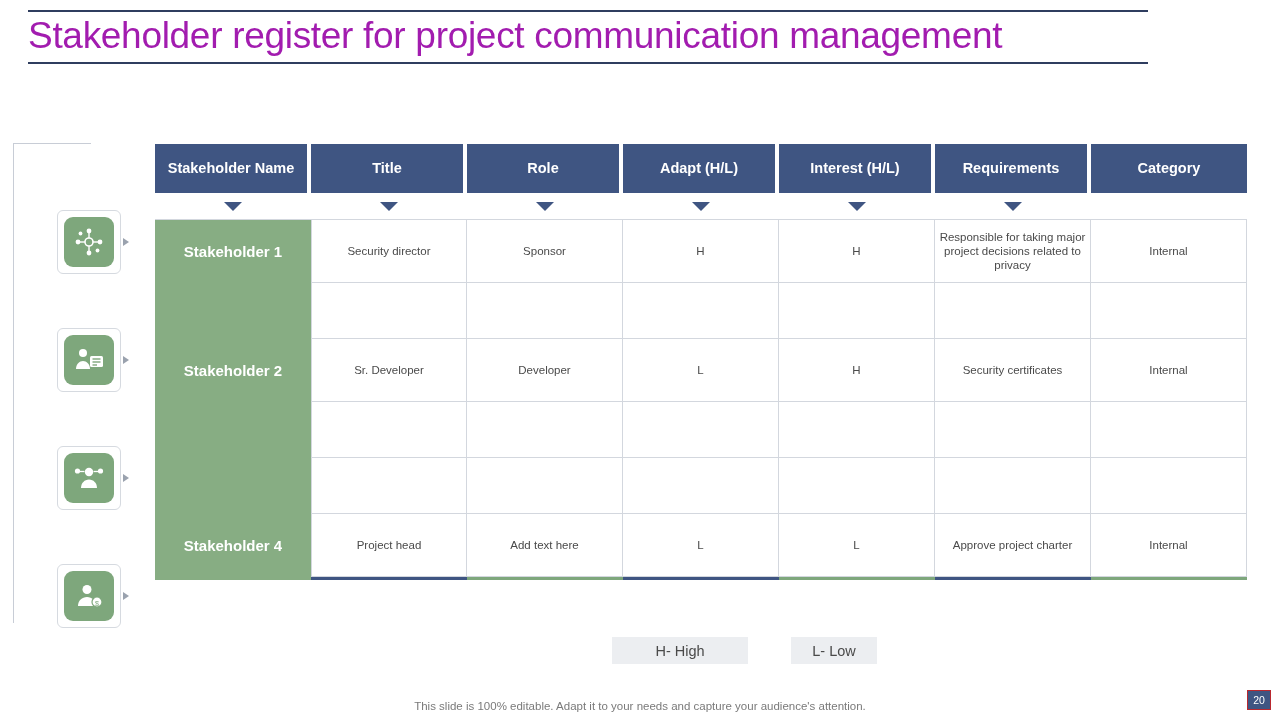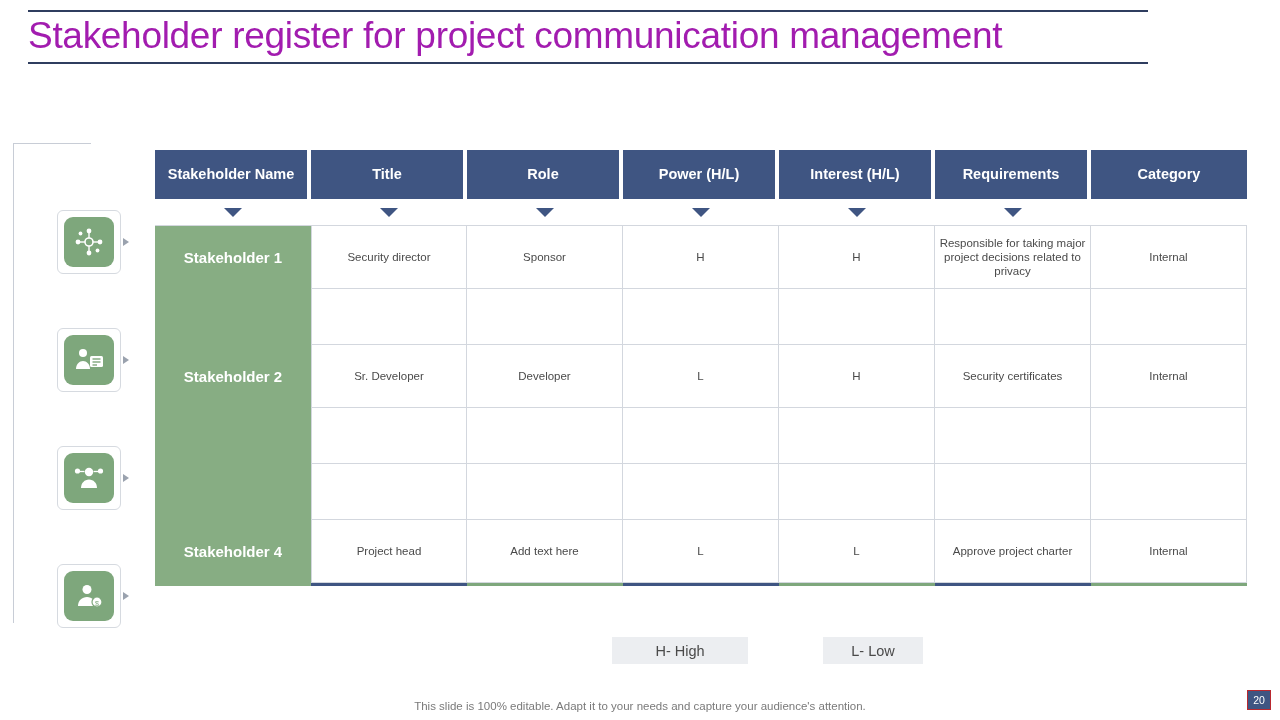--- a/index.html
+++ b/index.html
@@ -93,21 +93,21 @@
     width: 0;
     height: 0;
     border-top: 4px solid transparent;
     border-bottom: 4px solid transparent;
     border-left: 6px solid #9aa2ae;
   }
   
   .table-wrap {
     position: absolute;
     left: 155px;
-    top: 150px;
+    top: 144px;
   }
   table.reg {
     border-collapse: separate;
     border-spacing: 0;
     table-layout: fixed;
   }
   table.reg th {
     background: #3f5582;
     color: #ffffff;
     font-size: 14.5px;
@@ -177,21 +177,21 @@
     top: 637px;
     height: 27px;
     background: #eceef1;
     display: flex;
     align-items: center;
     justify-content: center;
     font-size: 14.5px;
     color: #4a4a4a;
   }
   #legend-high { left: 612px; width: 136px; }
-  #legend-low  { left: 823px; width: 100px; }
+  #legend-low  { left: 791px; width: 86px; }
   
   .footer-note {
     position: absolute;
     left: 0;
     top: 700px;
     width: 1280px;
     text-align: center;
     font-size: 11.5px;
     color: #7a7a7a;
   }
@@ -294,21 +294,21 @@
         <col style="width:156px">
         <col style="width:156px">
         <col style="width:156px">
         <col style="width:156px">
       </colgroup>
       <thead>
         <tr>
           <th>Stakeholder Name</th>
           <th>Title</th>
           <th>Role</th>
-          <th>Power (H/L)</th>
+          <th>Adapt (H/L)</th>
           <th>Interest  (H/L)</th>
           <th>Requirements</th>
           <th>Category</th>
         </tr>
       </thead>
       <tbody>
         <tr class="hdr-spacer">
           <td>
               <div class="caret"></div>
             </td>

